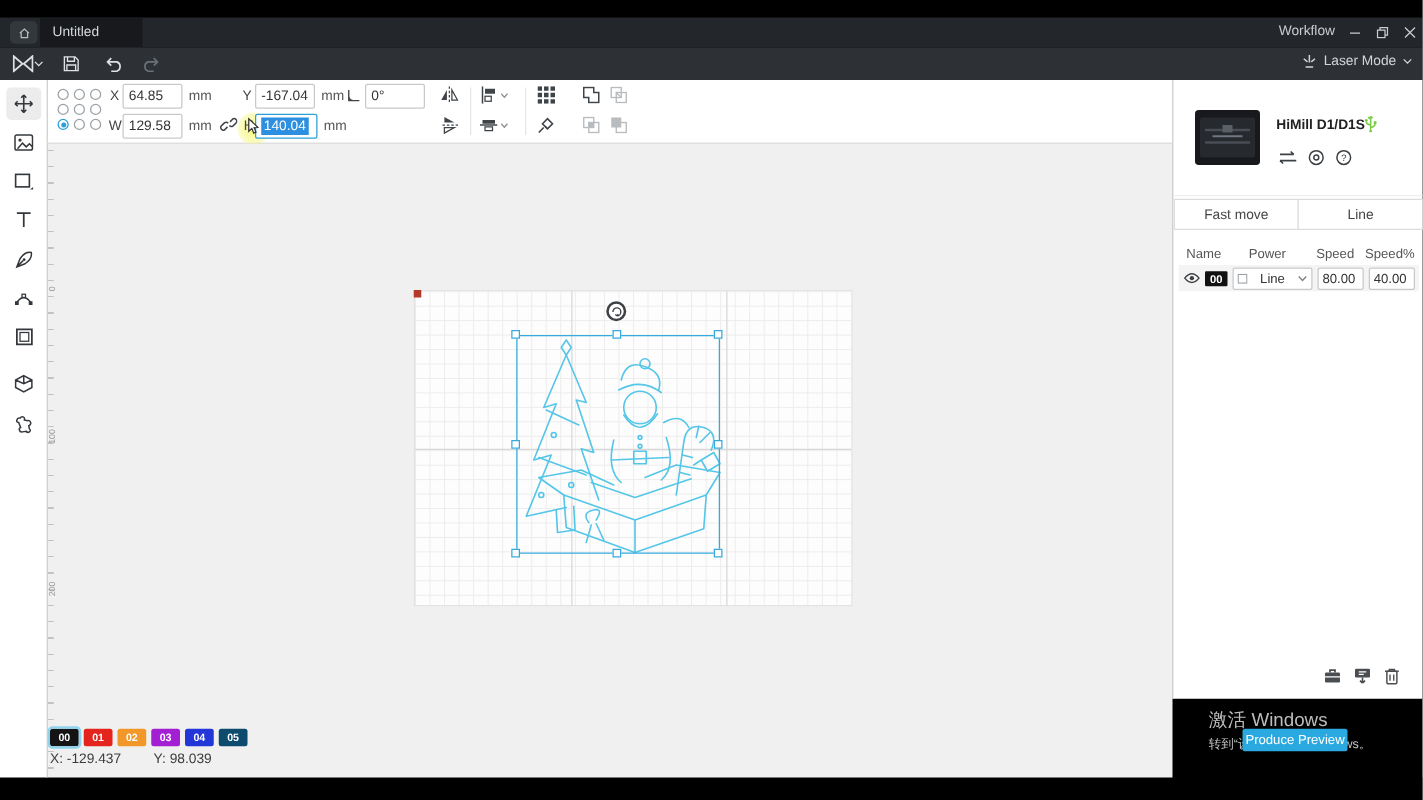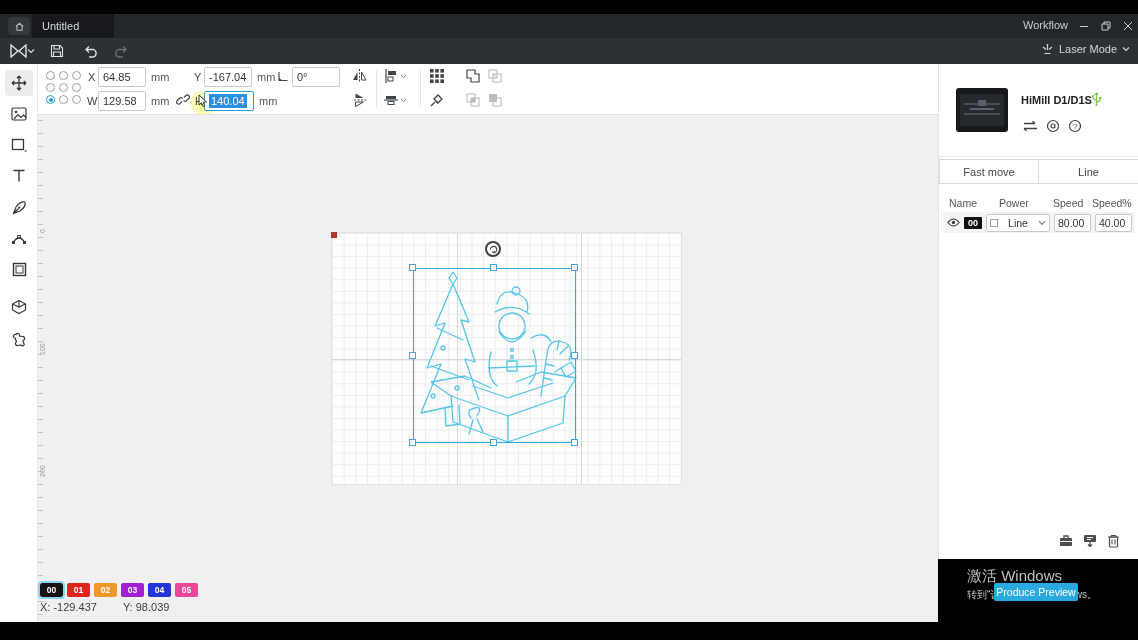--- a/index.html
+++ b/index.html
@@ -413,21 +413,21 @@
         <path d="M1.5 5 A3.5 3.5 0 1 1 5 8.5 M5 8.5 L3.6 7.3 M5 8.5 L6.3 7.2" fill="none" stroke="#3c4146" stroke-width="1.2"></path>
       </svg>
   </div>
 
   <div class="abs" id="swatches">
     <span class="swatch sel" style="background-color: rgb(20, 20, 20);">00</span>
     <span class="swatch" style="background-color: rgb(227, 37, 29);">01</span>
     <span class="swatch" style="background-color: rgb(242, 152, 42);">02</span>
     <span class="swatch" style="background-color: rgb(162, 31, 212);">03</span>
     <span class="swatch" style="background-color: rgb(35, 55, 216);">04</span>
-    <span class="swatch" style="background-color: #ec4899;">05</span>
+    <span class="swatch" style="background-color: #0c4a6e;">05</span>
   </div>
   <div class="abs" id="coords">
     <span>X: -129.437</span>
     <span>Y: 98.039</span>
   </div>
 </div>
 
 <div class="abs" id="rightpanel">
   <div id="device-img">
     <svg width="52" height="44" viewBox="0 0 52 44">

